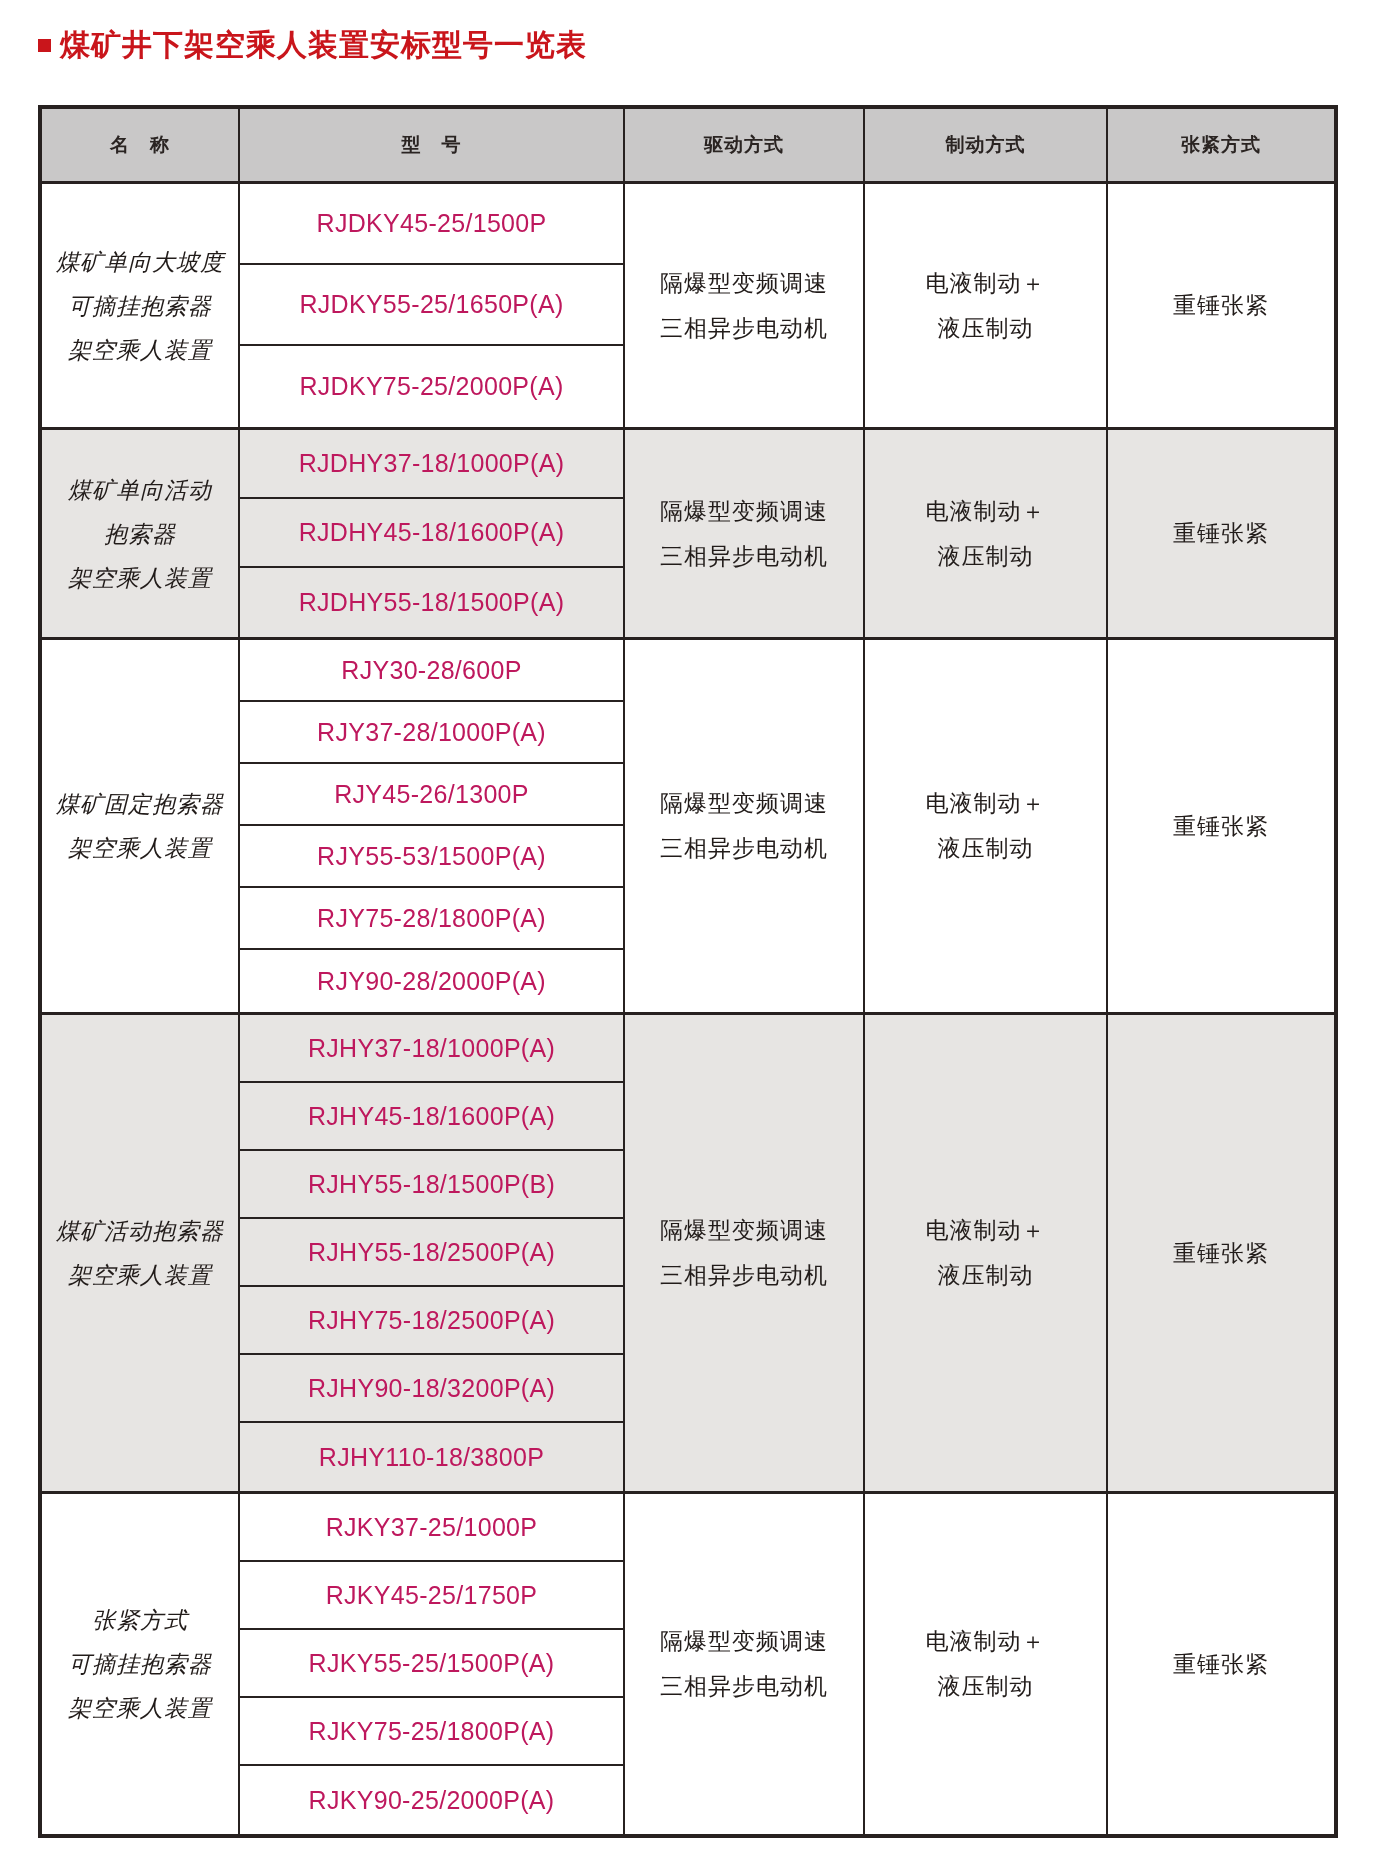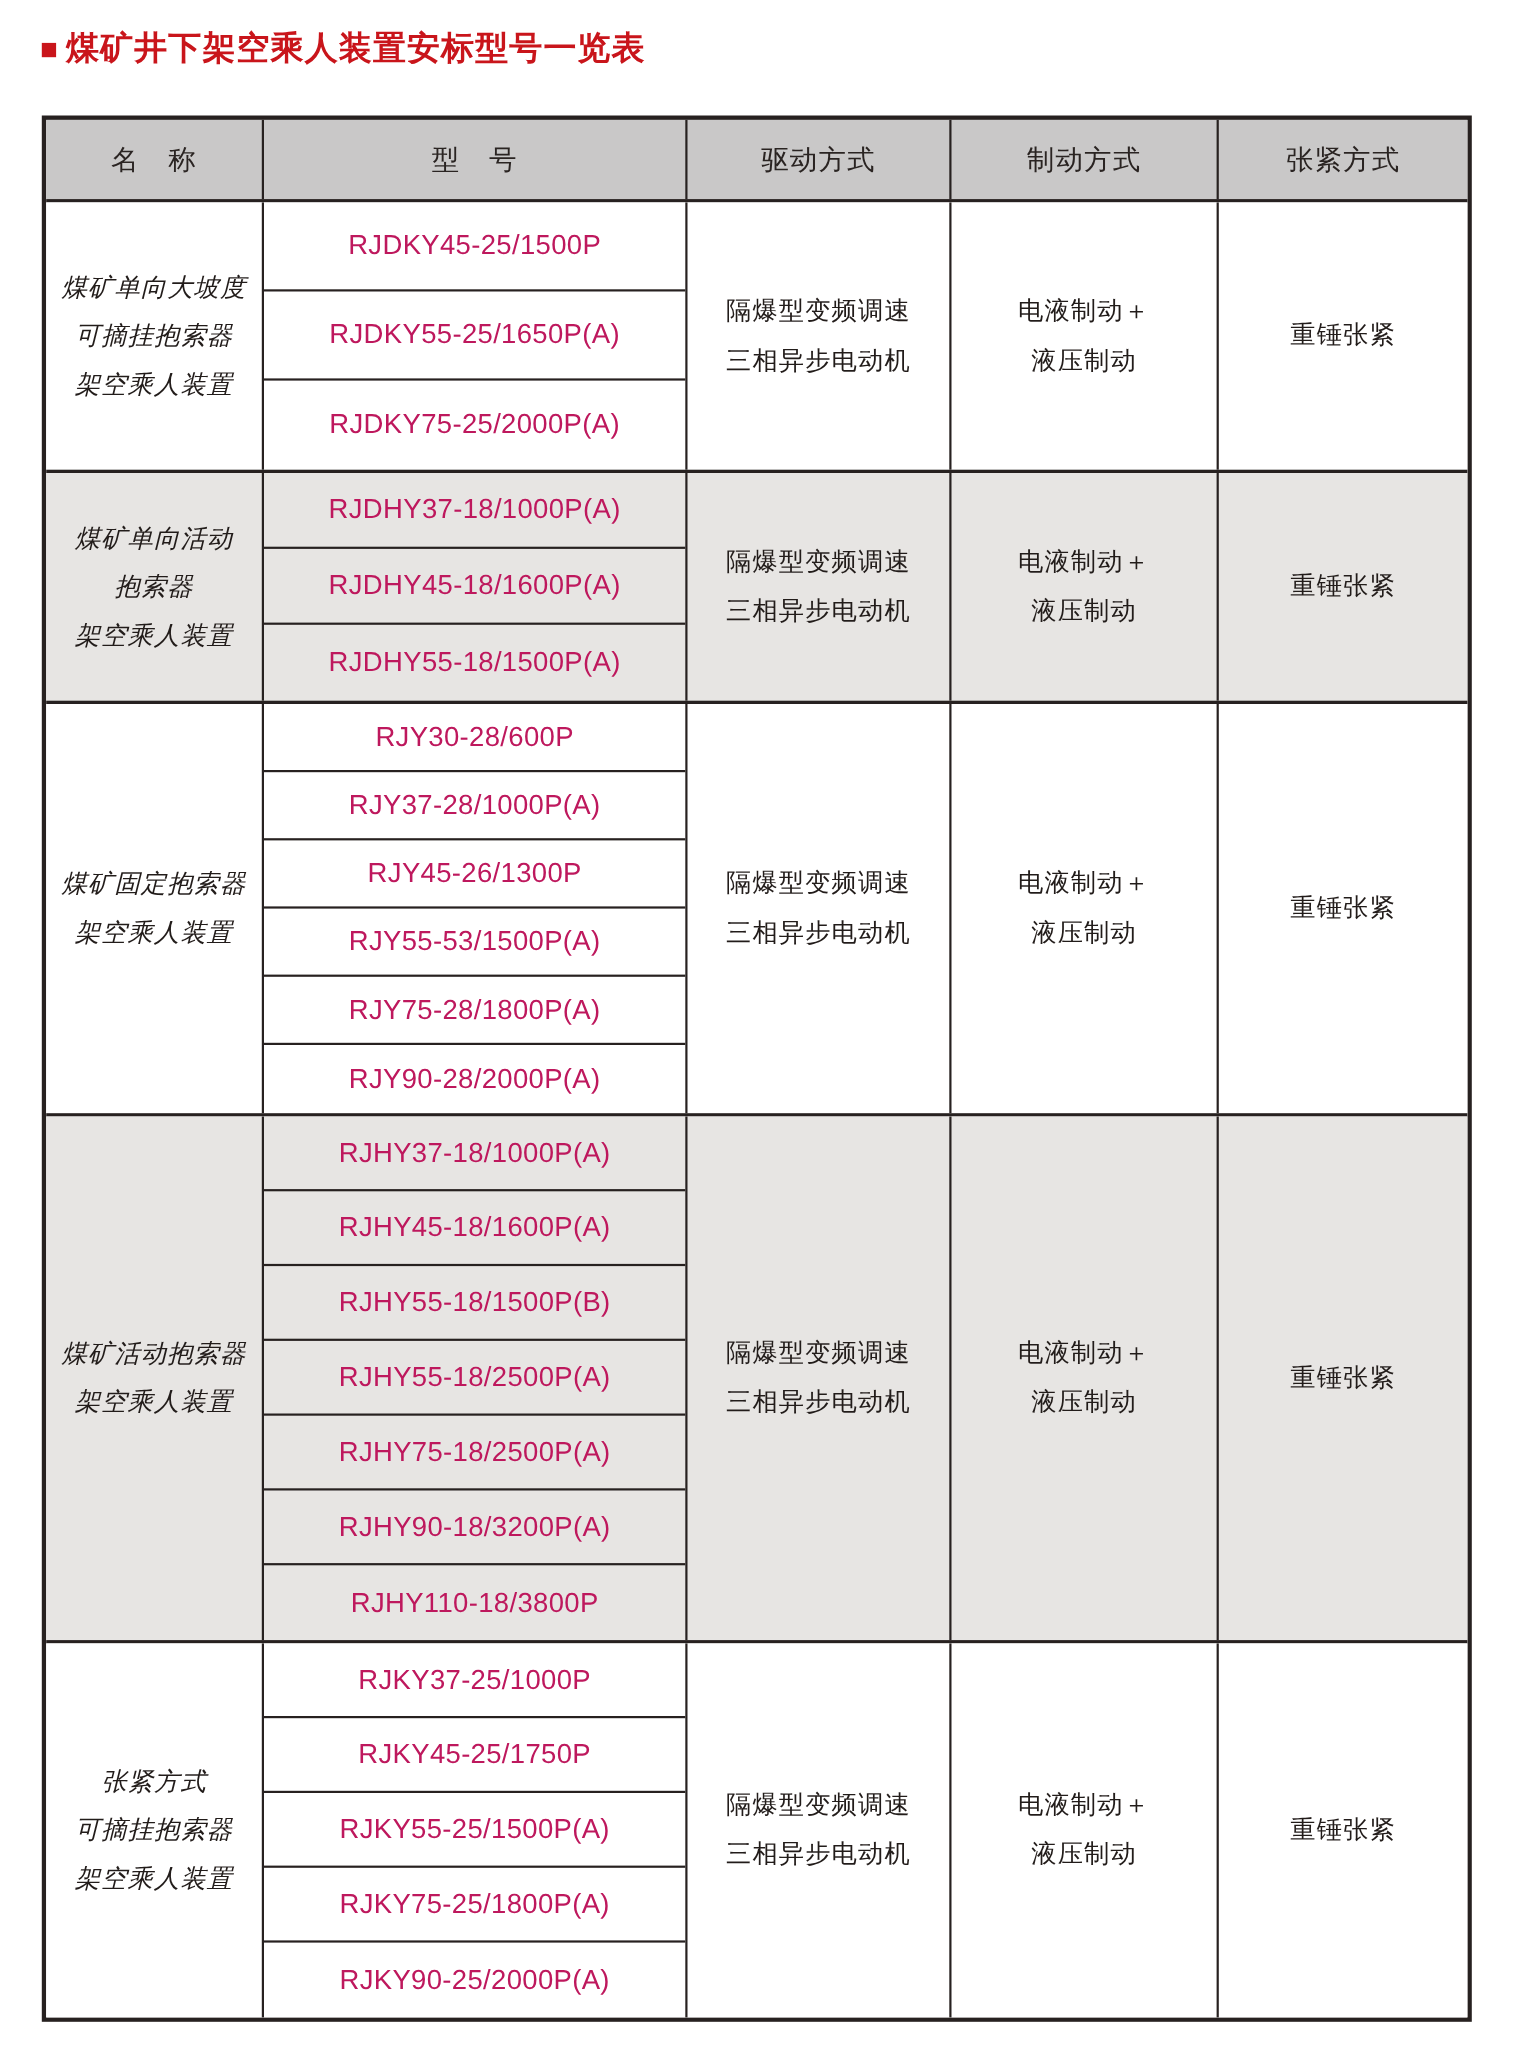--- a/index.html
+++ b/index.html
@@ -32,21 +32,21 @@
   .col3{width:243px;}
   .col4{width:234px;flex:1 1 auto;}
   .col0,.col1,.col2,.col3{flex-shrink:0;}
   .th,.td,.modelcol{box-sizing:border-box;border-right:2px solid #272120;}
   .th.col4,.td.col4{border-right:none;}
 
   
   .thead{display:flex;background:#c9c8c8;border-bottom:3px solid #272120;}
   .th{
     height:72px;display:flex;align-items:center;justify-content:center;
-    font-size:25px;font-weight:normal;color:#2a2422;letter-spacing:1px;
+    font-size:19px;font-weight:bold;color:#2a2422;letter-spacing:1px;
   }
 
   
   .group{display:flex;border-bottom:3px solid #272120;background:#ffffff;}
   .group:last-child{border-bottom:none;}
   .group.shaded{background:#e7e5e3;}
 
   .td{
     display:flex;flex-direction:column;justify-content:center;align-items:center;
     font-size:23px;text-align:center;

